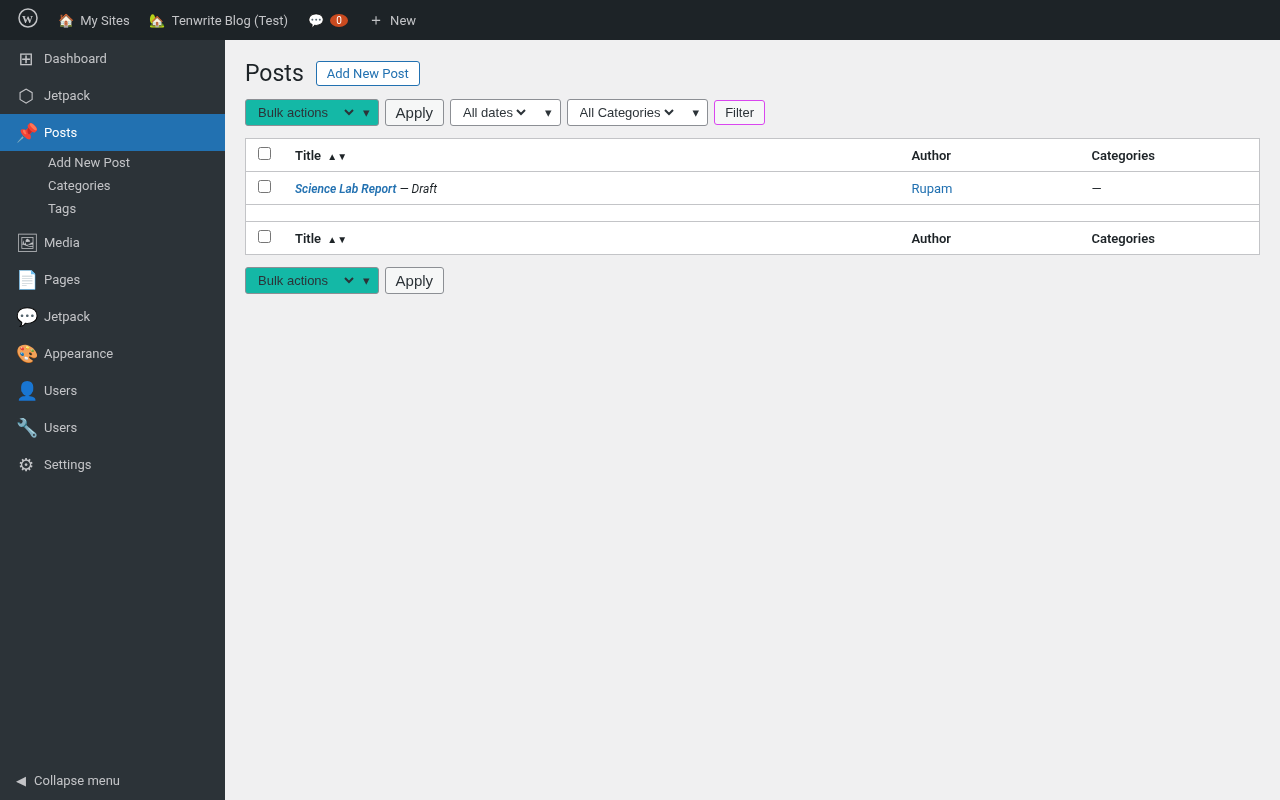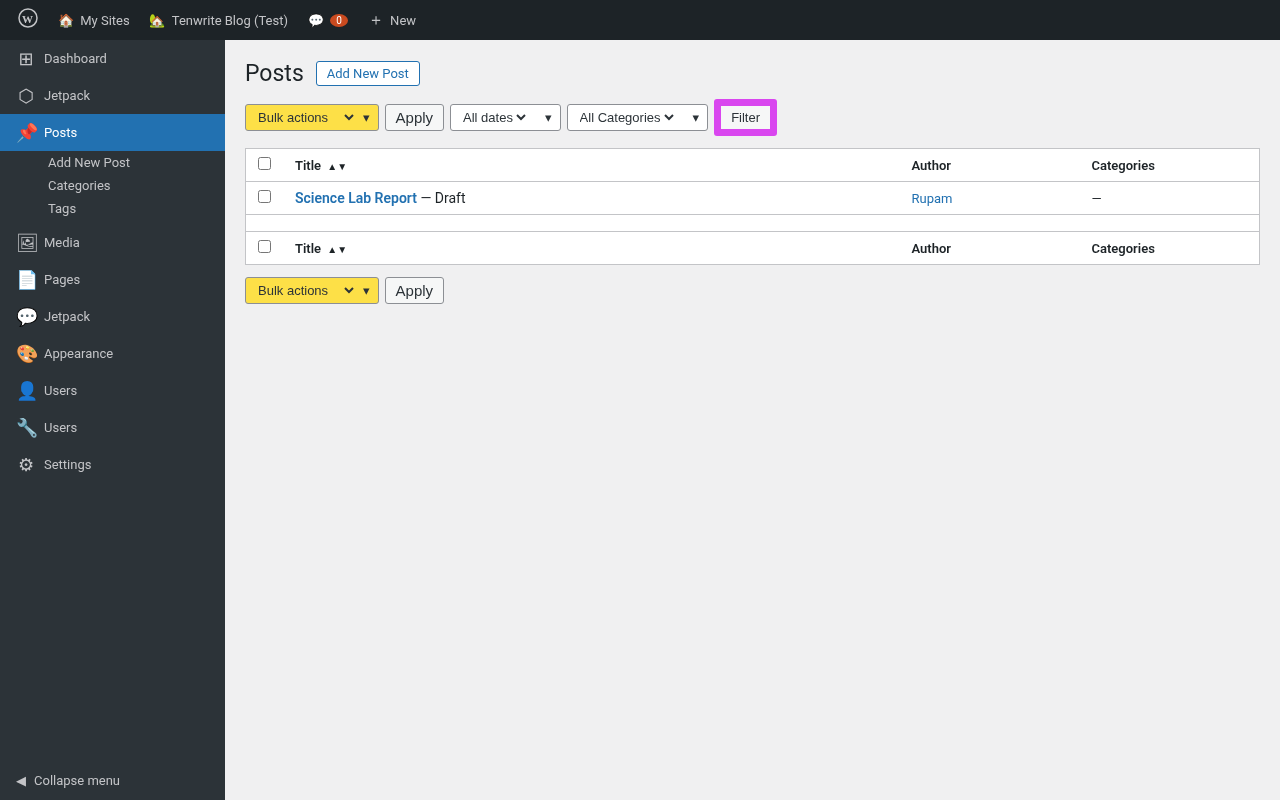--- a/index.html
+++ b/index.html
@@ -123,21 +123,21 @@
     
     .toolbar {
       display: flex;
       align-items: center;
       gap: 6px;
       margin-bottom: 12px;
     }
     .bulk-select {
       display: flex;
       align-items: center;
-      background: #fde047;
+      background: #14b8a6;
       border: 1px solid #8c8f94;
       border-radius: 3px;
       padding: 4px 8px;
       cursor: pointer;
       font-size: 13px;
       color: #2c3338;
       gap: 6px;
       min-width: 130px;
     }
     .bulk-select select {
@@ -175,21 +175,21 @@
       border: none;
       background: transparent;
       font-size: 13px;
       color: #2c3338;
       outline: none;
       cursor: pointer;
       flex: 1;
     }
     .filter-btn {
       background: #f6f7f7;
-      border: 7px solid #d946ef;
+      border: 1px solid #d946ef;
       border-radius: 3px;
       padding: 4px 10px;
       cursor: pointer;
       font-size: 13px;
       color: #2c3338;
     }
 
     
     .posts-table {
       background: #fff;
@@ -210,21 +210,21 @@
       color: #1d2327;
       font-size: 13px;
     }
     .posts-table td { background: #fff; color: #1d2327; }
     .posts-table tr:last-child td { border-bottom: none; }
     .posts-table .col-cb { width: 30px; }
     .posts-table .col-title { }
     .posts-table .col-author { width: 180px; }
     .posts-table .col-categories { width: 180px; }
 
-    .post-title-link { color: #2271b1; text-decoration: none; font-weight: 600; font-size: 14px; }
+    .post-title-link { color: #2271b1; text-decoration: none; font-weight: 600; font-size: 12px; font-style: italic; }
     .author-link { color: #2271b1; text-decoration: none; }
 
     
     .bottom-toolbar {
       display: flex;
       align-items: center;
       gap: 6px;
       margin-top: 12px;
     }
 

